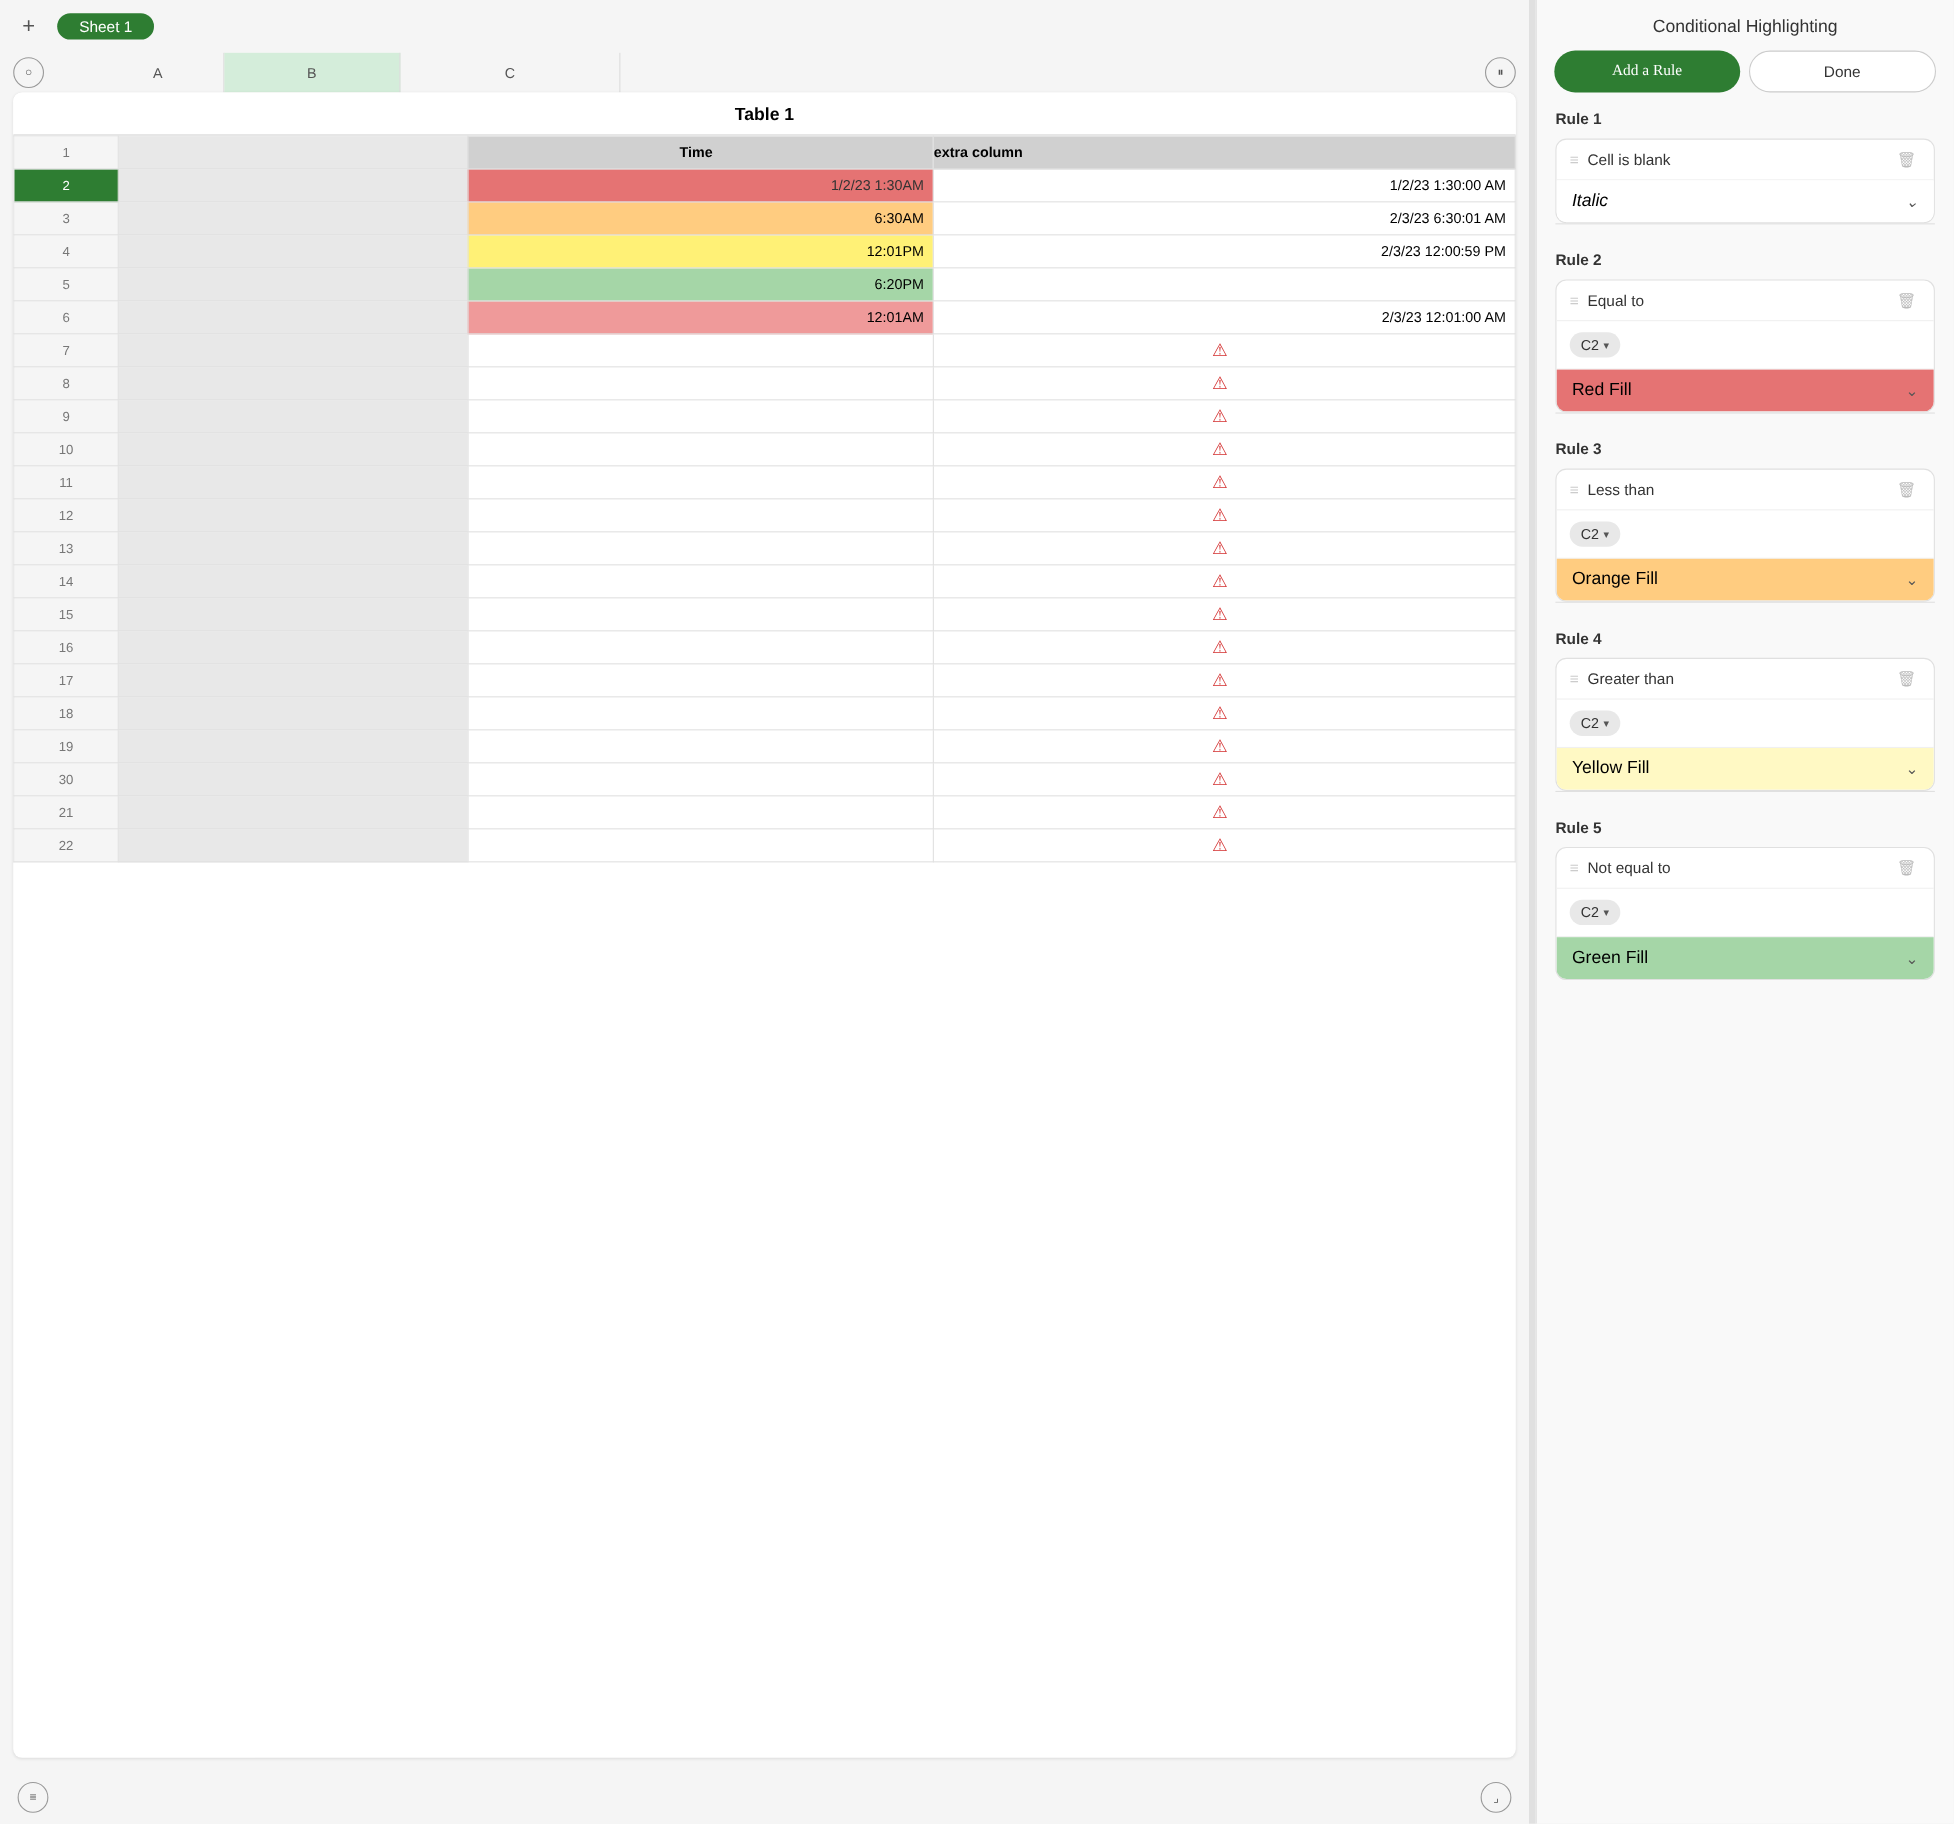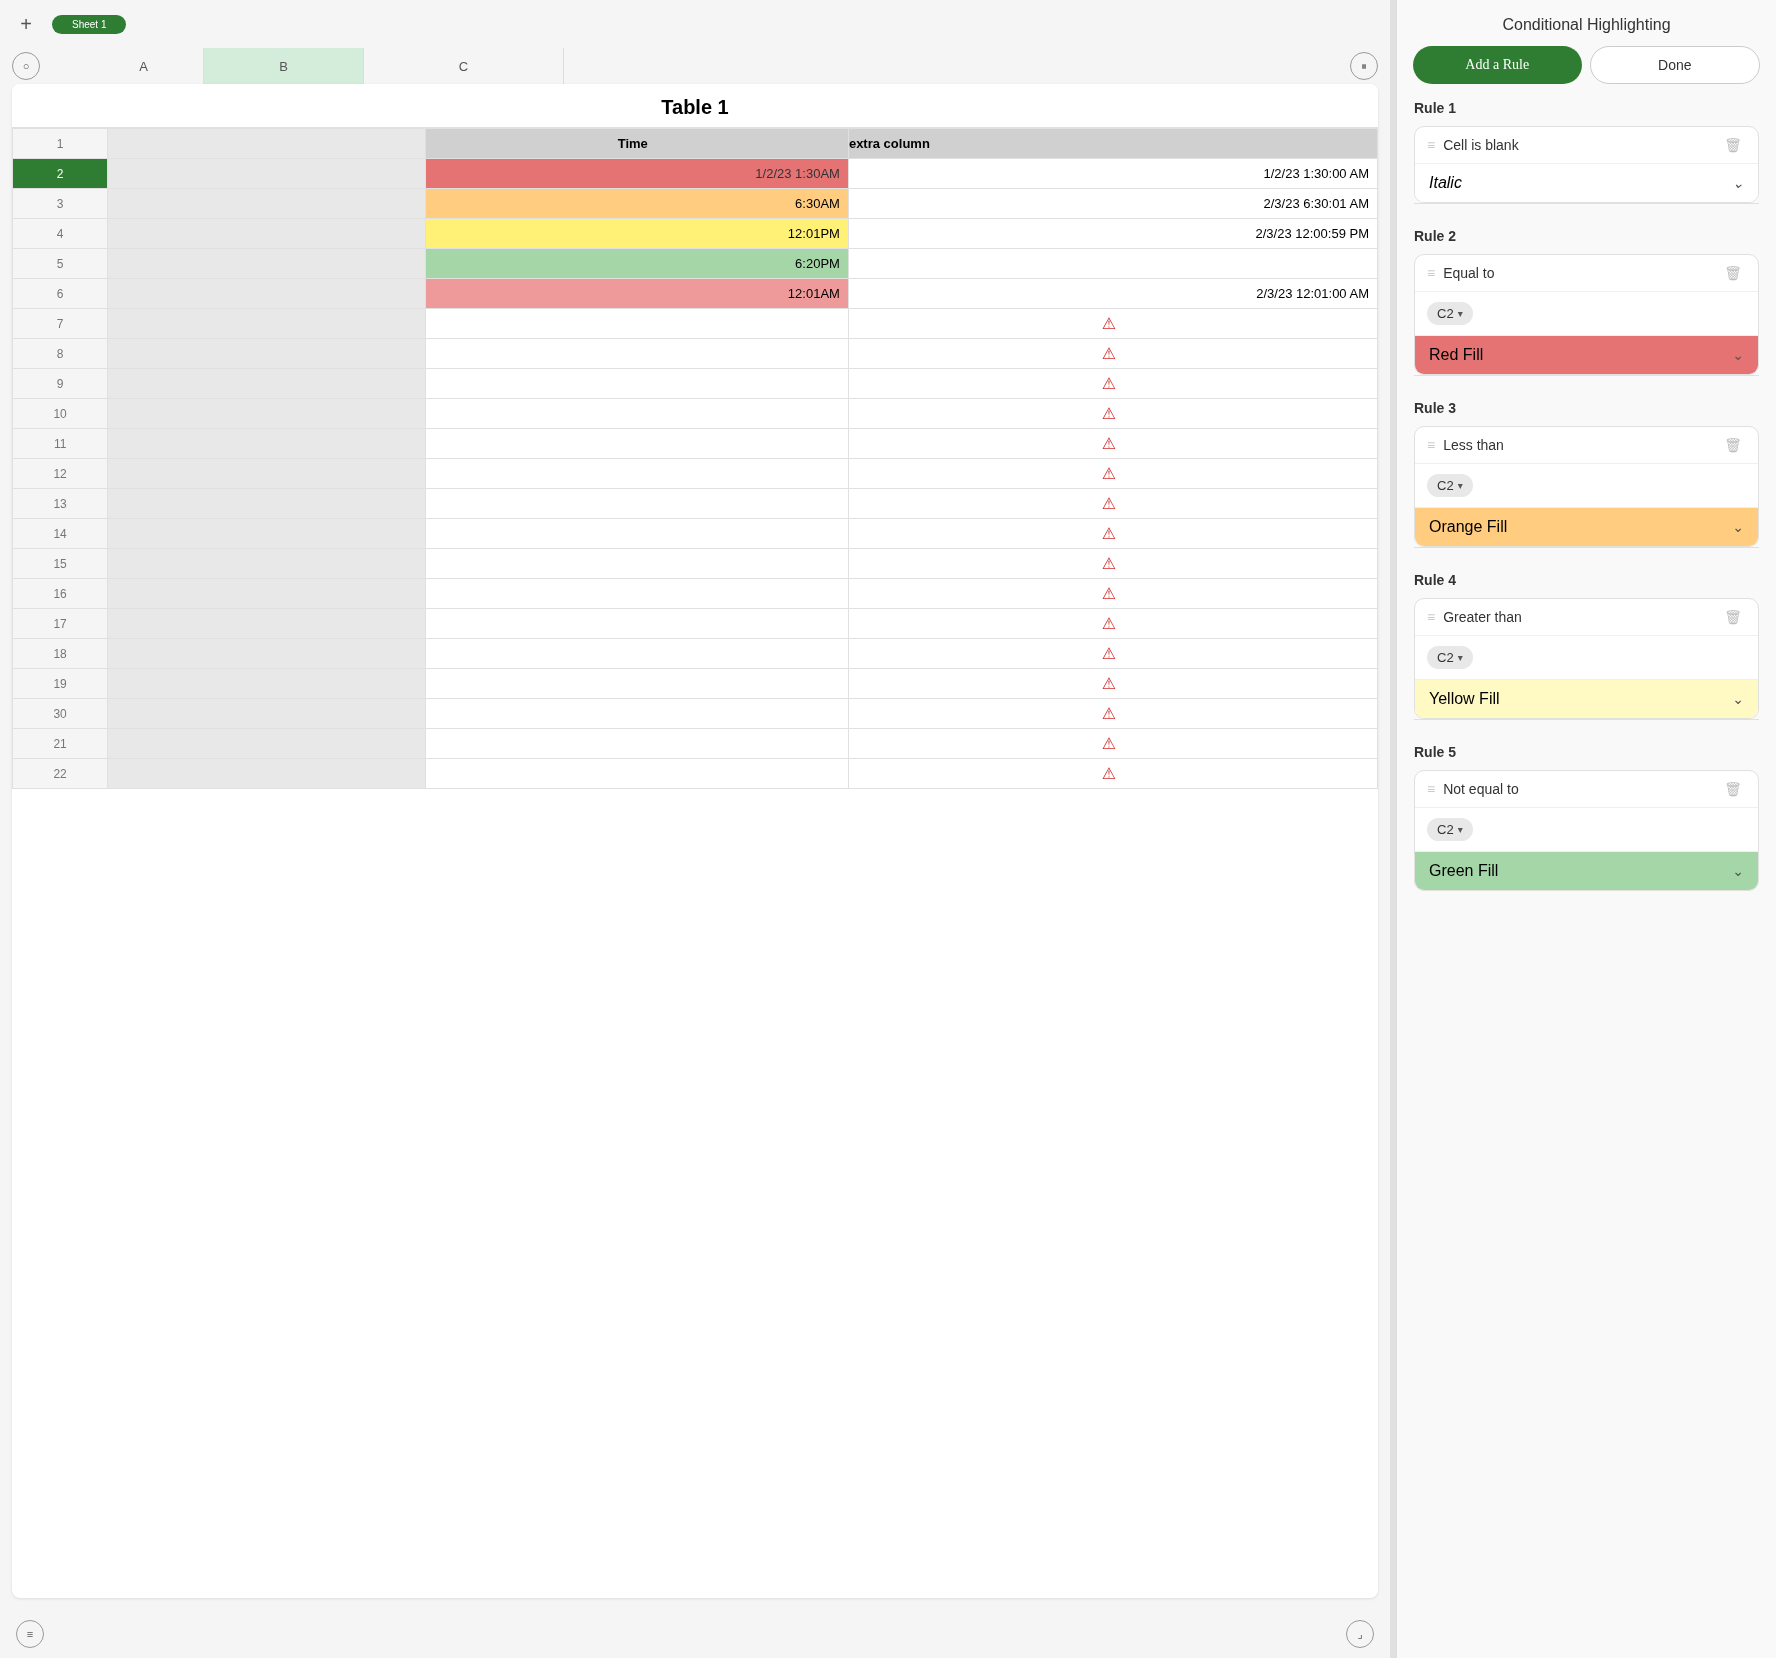--- a/index.html
+++ b/index.html
@@ -40,21 +40,21 @@
       font-size: 20px;
       cursor: pointer;
       display: flex; align-items: center; justify-content: center;
       color: #555;
     }
     .sheet-tab {
       background: #2e7d32;
       color: white;
       border-radius: 16px;
       padding: 4px 20px;
-      font-size: 10px;
+      font-size: 14px;
       font-weight: 500;
       border: none;
       cursor: pointer;
     }
     .circle-btn {
       width: 28px; height: 28px;
       border-radius: 50%;
       border: 1.5px solid #999;
       background: transparent;
       display: flex; align-items: center; justify-content: center;
@@ -91,21 +91,21 @@
       flex: 1;
       background: white;
       margin: 0 12px 12px 12px;
       border-radius: 8px;
       overflow: hidden;
       box-shadow: 0 1px 3px rgba(0,0,0,0.1);
     }
 
     .table-title {
       text-align: center;
-      font-size: 20px;
+      font-size: 16px;
       font-weight: 600;
       padding: 12px 0 8px 0;
       background: white;
       border-bottom: 1px solid #e0e0e0;
     }
 
     .spreadsheet-table {
       width: 100%;
       border-collapse: collapse;
       font-size: 13px;

